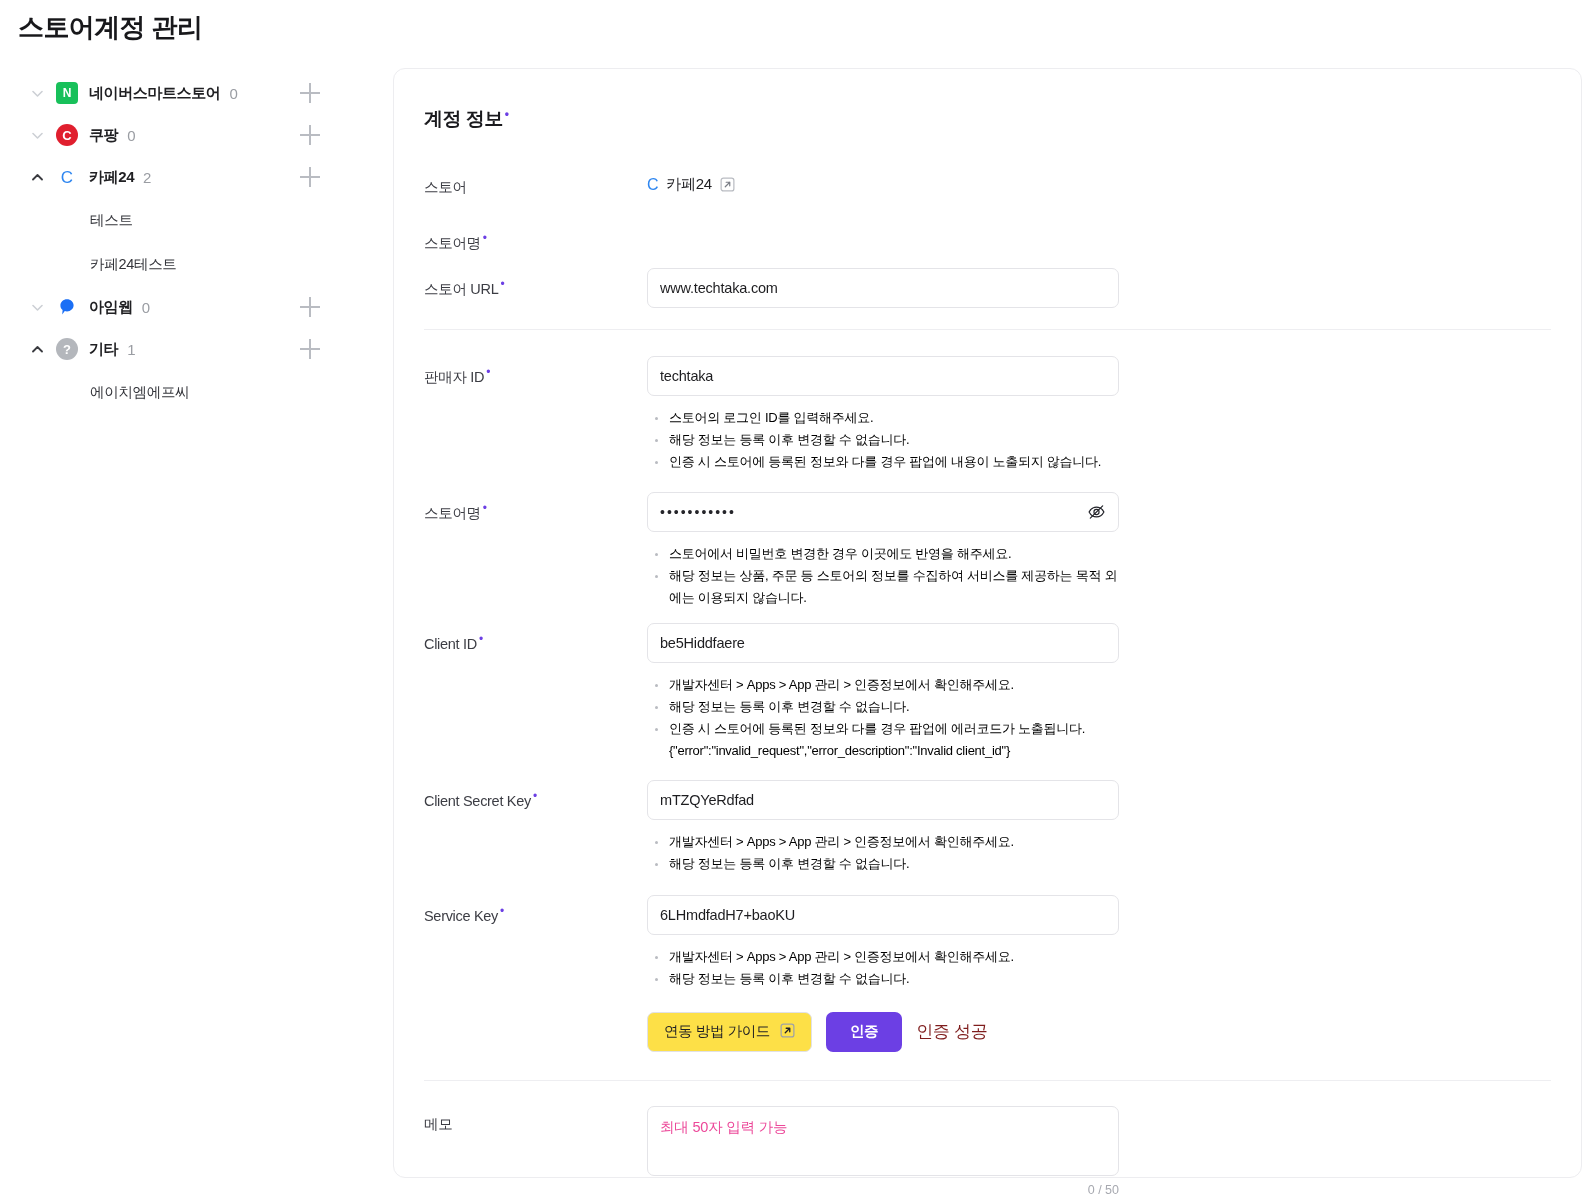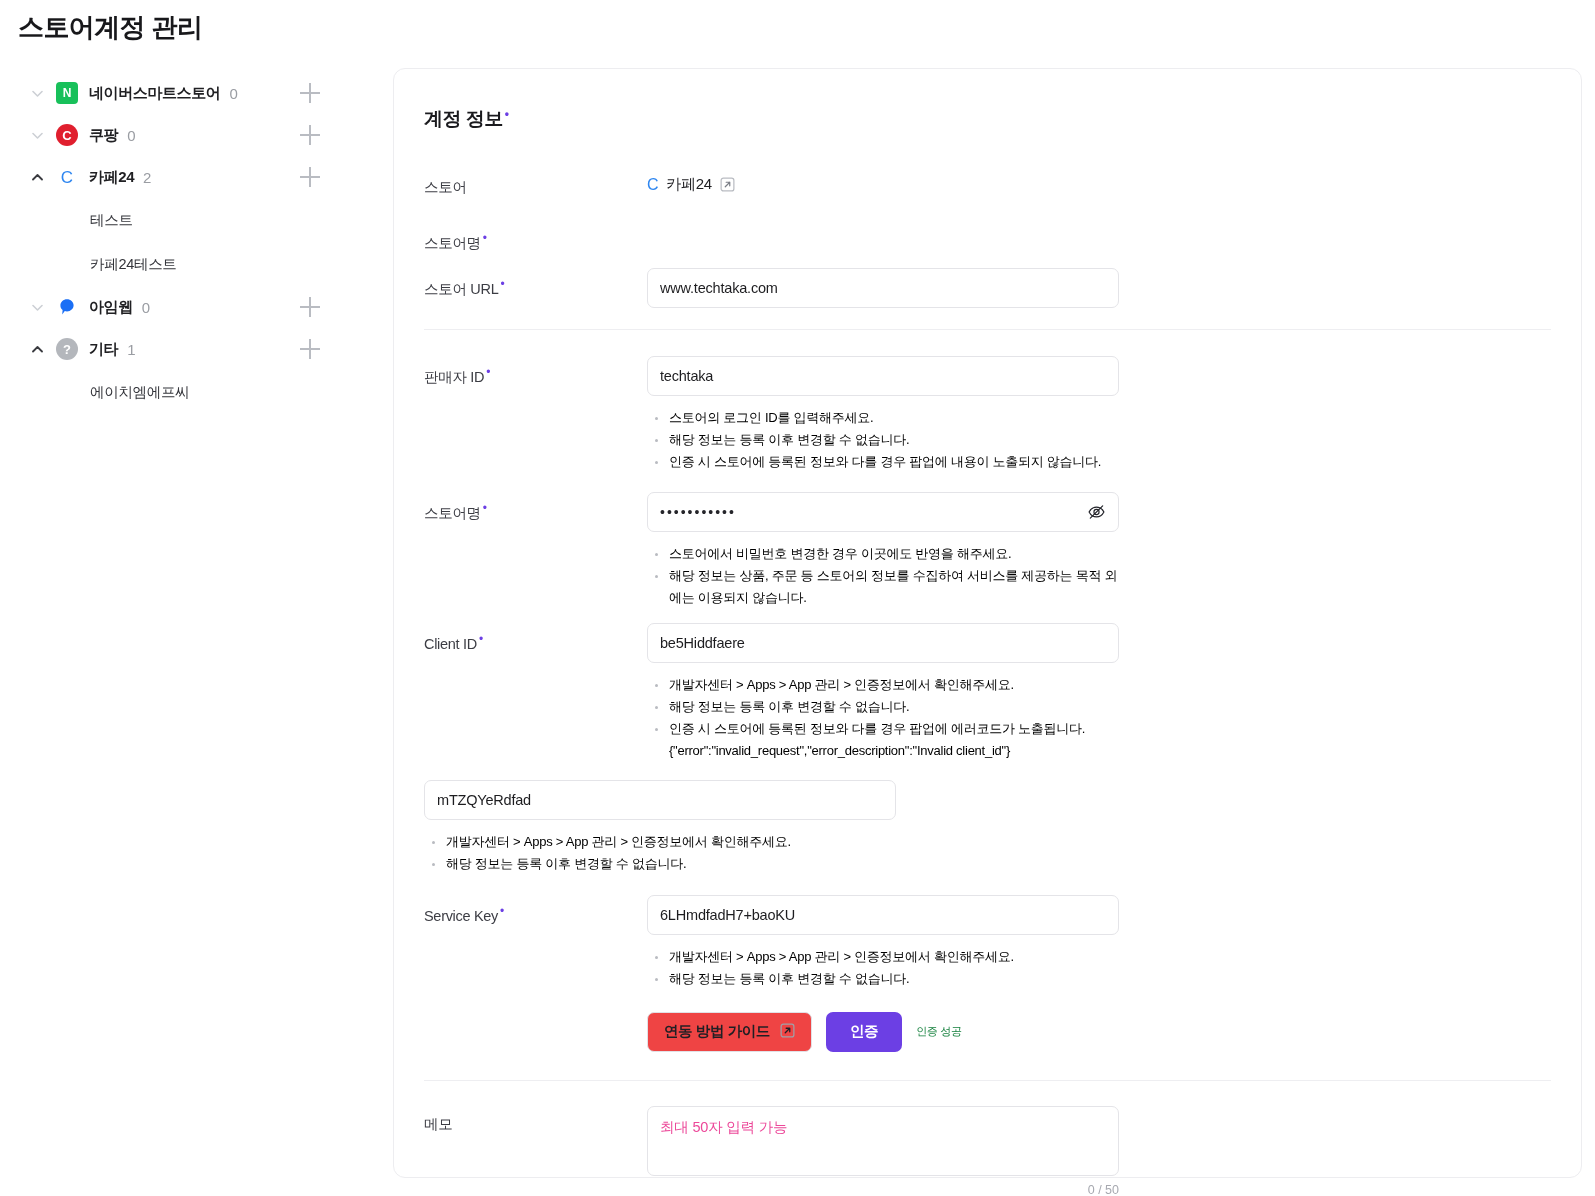--- a/index.html
+++ b/index.html
@@ -112,33 +112,33 @@
     content: ""; position: absolute; left: 8px; top: 10px;
     width: 3px; height: 3px; border-radius: 50%; background: #b9bbc1;
   }
   .hints li.cont::before { display: none; }
 
   .divider { height: 1px; background: #eeeef1; margin: 0 30px; }
 
   .btnbar { display: flex; align-items: center; gap: 14px; }
   .guide-btn {
     height: 40px; padding: 0 16px;
-    border: 1px solid #e1e1e6; border-radius: 7px; background: #ef4444;
+    border: 1px solid #e1e1e6; border-radius: 7px; background: #fde047;
     display: inline-flex; align-items: center; gap: 10px;
-    font-size: 14.5px; font-weight: 700; color: #1f1f24; letter-spacing: -0.4px;
+    font-size: 14.5px; font-weight: 400; color: #1f1f24; letter-spacing: -0.4px;
     cursor: pointer;
   }
   .auth-btn {
     height: 40px; padding: 0 24px;
     border: none; border-radius: 7px; background: #6c3fe4;
     color: #fff; font-size: 14.5px; font-weight: 700; letter-spacing: -0.4px;
     display: inline-flex; align-items: center; cursor: pointer;
     font-family: inherit;
   }
-  .auth-status { font-size: 11px; color: #15803d; letter-spacing: -0.3px; }
+  .auth-status { font-size: 17px; color: #7f1d1d; letter-spacing: -0.3px; }
   .counter {
     width: 472px; text-align: right;
     font-size: 12.5px; color: #a7a9b0; margin-top: 7px;
   }
 </style>
 </head>
 <body>
 
 <div class="page">
 
@@ -305,20 +305,23 @@
           <ul class="hints">
             <li>개발자센터 &gt; Apps &gt; App 관리 &gt; 인증정보에서 확인해주세요.</li>
             <li>해당 정보는 등록 이후 변경할 수 없습니다.</li>
             <li>인증 시 스토어에 등록된 정보와 다를 경우 팝업에 에러코드가 노출됩니다.</li>
             <li class="cont">{"error":"invalid_request","error_description":"Invalid client_id"}</li>
           </ul>
         </div>
       </div>
 
       <div class="row" style="margin-top:18px;">
+        <div class="lbl">
+          <span>Client Secret Key</span><span class="req">•</span>
+        </div>
         <div class="fld">
           <div class="inp">
             <span>mTZQYeRdfad</span>
           </div>
           <ul class="hints">
             <li>개발자센터 &gt; Apps &gt; App 관리 &gt; 인증정보에서 확인해주세요.</li>
             <li>해당 정보는 등록 이후 변경할 수 없습니다.</li>
           </ul>
         </div>
       </div>

